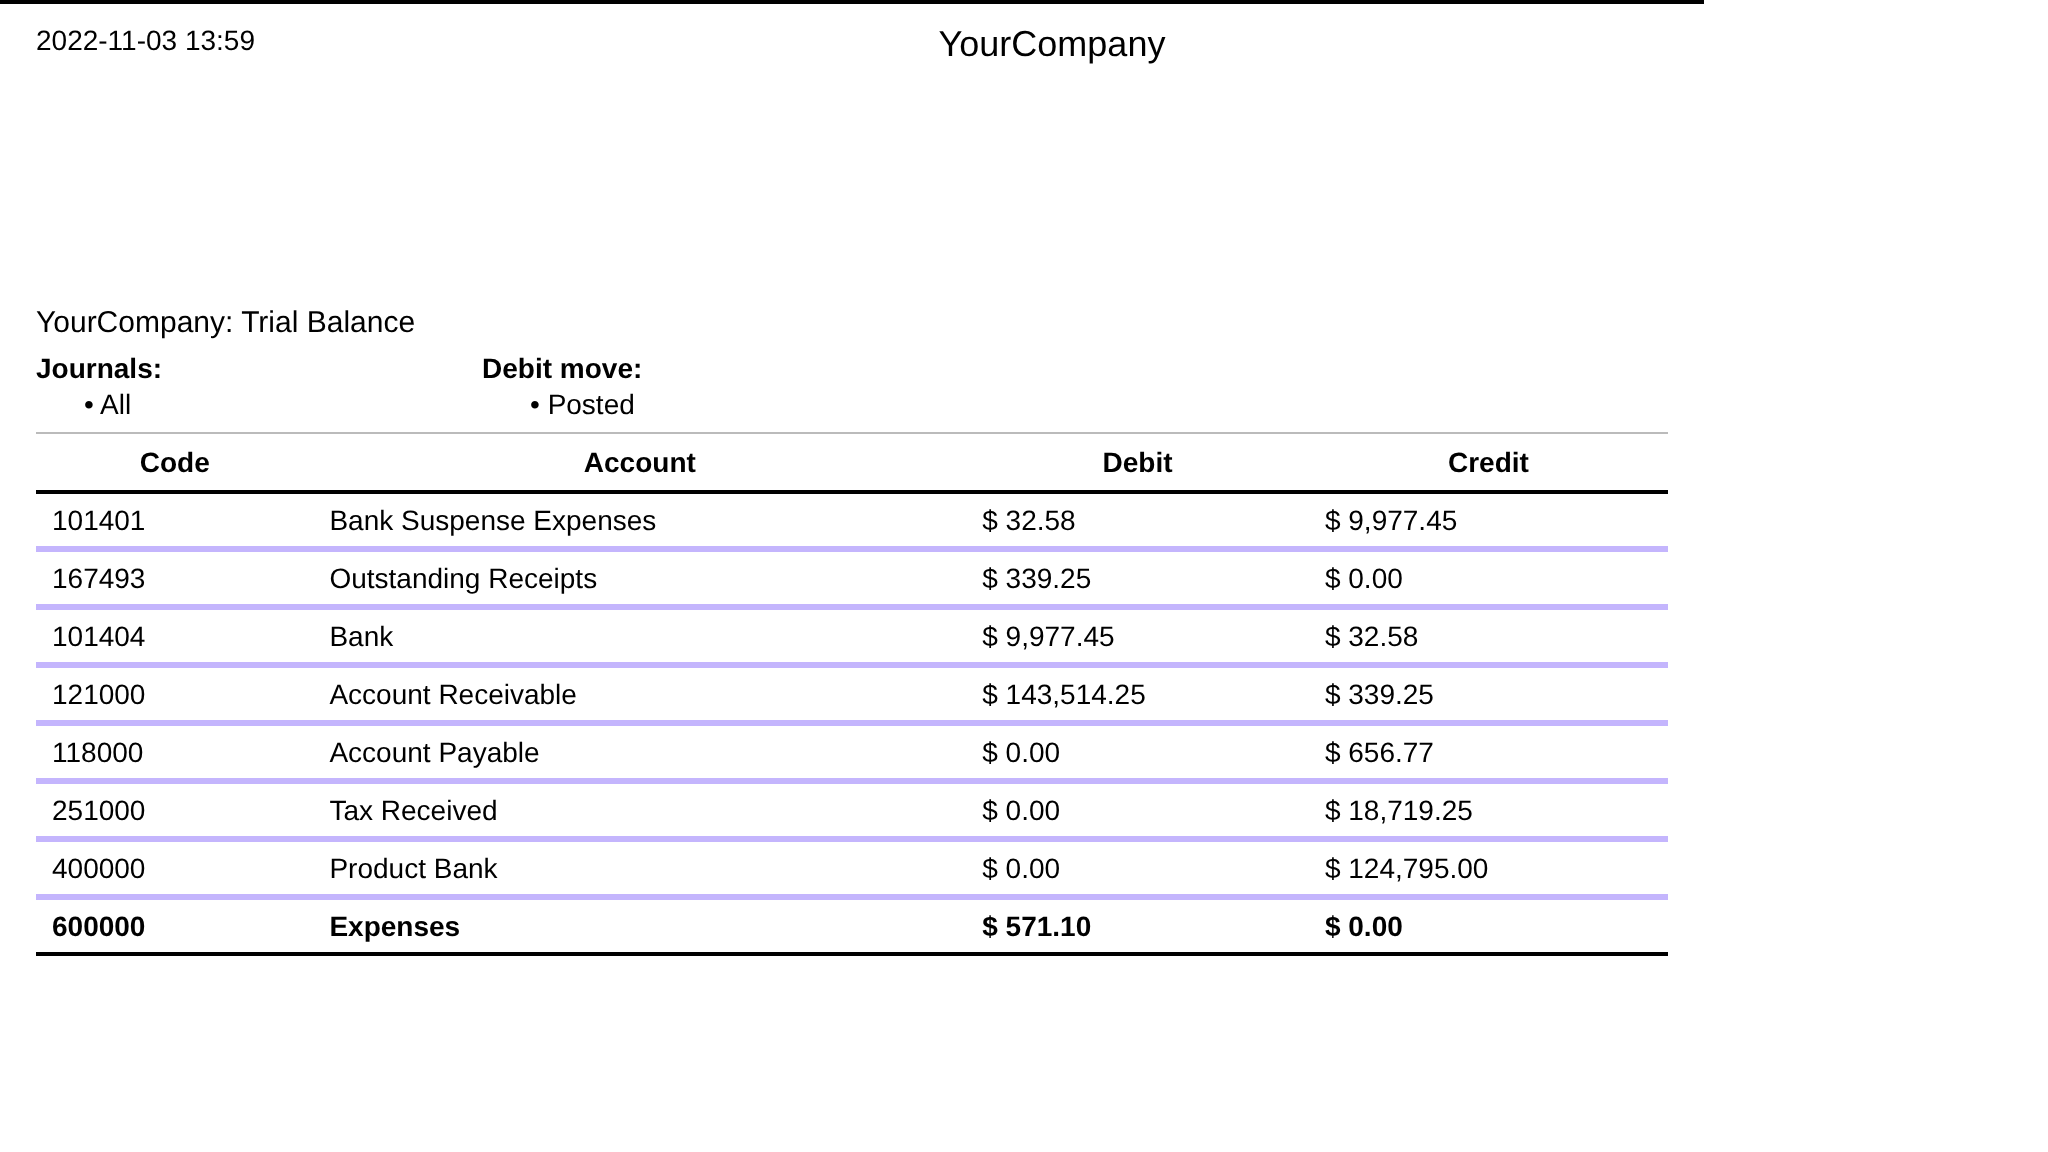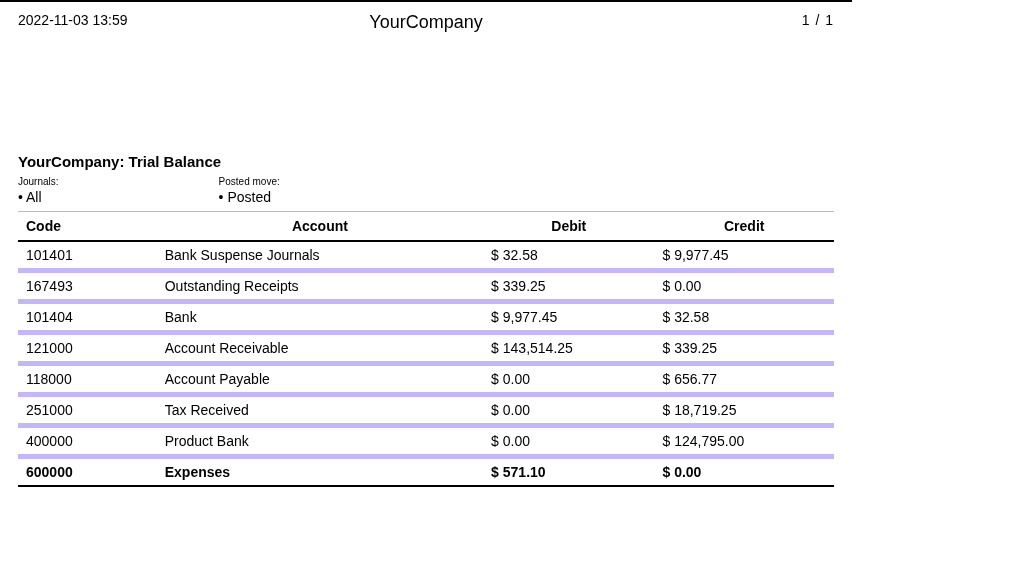--- a/index.html
+++ b/index.html
@@ -20,76 +20,75 @@
     display: flex;
     justify-content: space-between;
     align-items: flex-start;
     padding: 10px 18px 0 18px;
     font-size: 14px;
   }
   .hdr-left, .hdr-right { flex: 0 0 200px; }
   .hdr-center { flex: 1; text-align: center; font-size: 18px; }
   .hdr-right { text-align: right; letter-spacing: 1px; }
   .report-body { padding: 10px 18px 0 18px; }
-  .title { font-weight: 700; font-size: 15px; margin-top: 110px; margin-bottom: 6px; }
+  .title { font-weight: 400; font-size: 15px; margin-top: 110px; margin-bottom: 6px; }
   .meta { display: flex; margin-bottom: 6px; }
   .meta-block { margin-right: 160px; }
-  .meta-label { font-weight: 400; font-size: 10px; }
-  .meta-value { font-size: 14px; margin-top: 2px; }
+  .meta-label { font-weight: 700; font-size: 14px; }
+  .meta-value { font-size: 14px; margin-top: 2px; margin-left: 24px; }
   .meta-value::before { content: "\2022  "; }
   table.trial {
     width: 100%;
     border-collapse: collapse;
     font-size: 14px;
     margin-top: 2px;
   }
   table.trial th {
     font-weight: 700;
     text-align: center;
     padding: 6px 8px;
     border-top: 1px solid #bbb;
     border-bottom: 2px solid #000;
   }
-  table.trial th:first-child { text-align: left; }
+  table.trial th:first-child { text-align: center; }
   table.trial td {
     padding: 5px 8px;
-    border-bottom: 5px solid #c4b5fd;
+    border-bottom: 3px solid #c4b5fd;
     text-align: left;
   }
   table.trial tbody tr:last-child td {
     font-weight: 700;
     border-bottom: 2px solid #000;
   }
   .col-code   { width: 17%; }
   .col-account{ width: 40%; }
   .col-debit  { width: 21%; }
   .col-credit { width: 22%; }
 </style>
 </head>
 <body>
 
 <div class="page">
 
   <div class="header">
     <div class="hdr-left">2022-11-03 13:59</div>
     <div class="hdr-center">YourCompany</div>
-    <div class="hdr-right">1   /   1</div>
   </div>
 
   <div class="report-body">
 
     <div class="title">YourCompany: Trial Balance</div>
 
     <div class="meta">
       <div class="meta-block">
         <div class="meta-label">Journals:</div>
         <div class="meta-value">All</div>
       </div>
       <div class="meta-block">
-        <div class="meta-label">Posted move:</div>
+        <div class="meta-label">Debit move:</div>
         <div class="meta-value">Posted</div>
       </div>
     </div>
 
     <table class="trial">
       <colgroup>
         <col class="col-code">
           <col class="col-account">
           <col class="col-debit">
           <col class="col-credit">
@@ -98,21 +97,21 @@
         <tr>
           <th>Code</th>
           <th>Account</th>
           <th>Debit</th>
           <th>Credit</th>
         </tr>
       </thead>
       <tbody id="rows">
           <tr>
             <td>101401</td>
-            <td>Bank Suspense Journals</td>
+            <td>Bank Suspense Expenses</td>
             <td>$ 32.58</td>
             <td>$ 9,977.45</td>
           </tr>
           <tr>
             <td>167493</td>
             <td>Outstanding Receipts</td>
             <td>$ 339.25</td>
             <td>$ 0.00</td>
           </tr>
           <tr>

